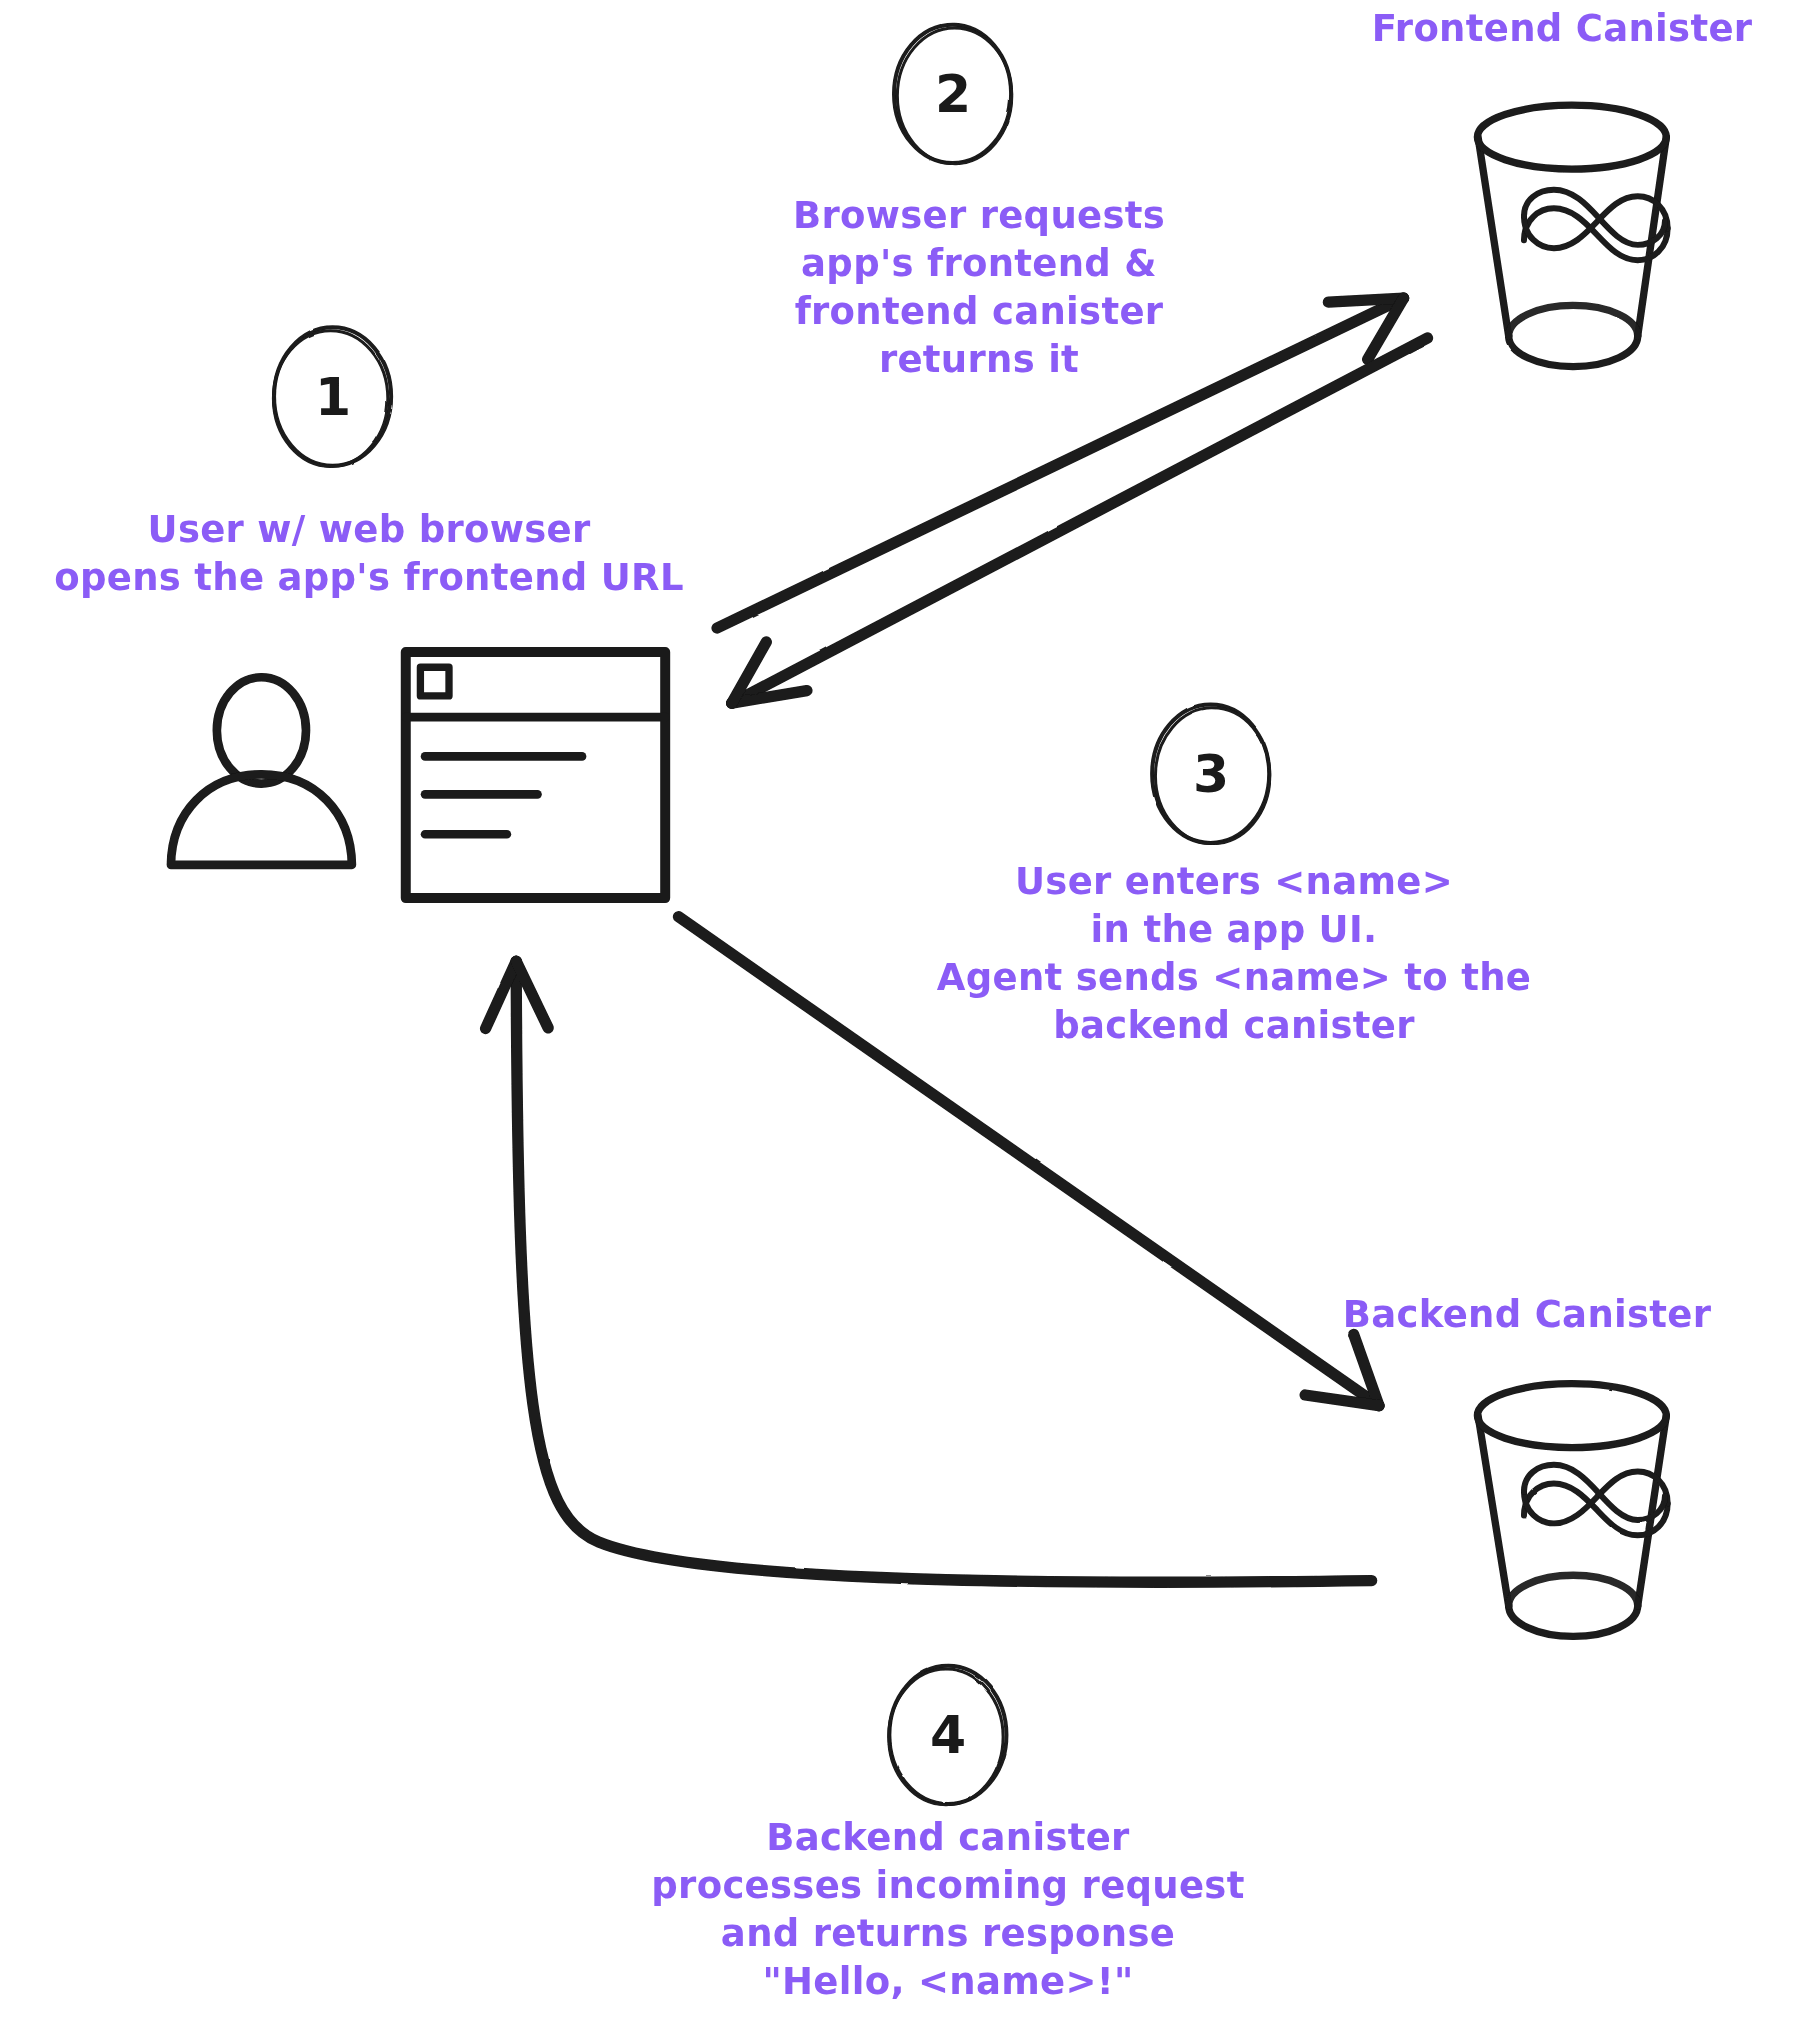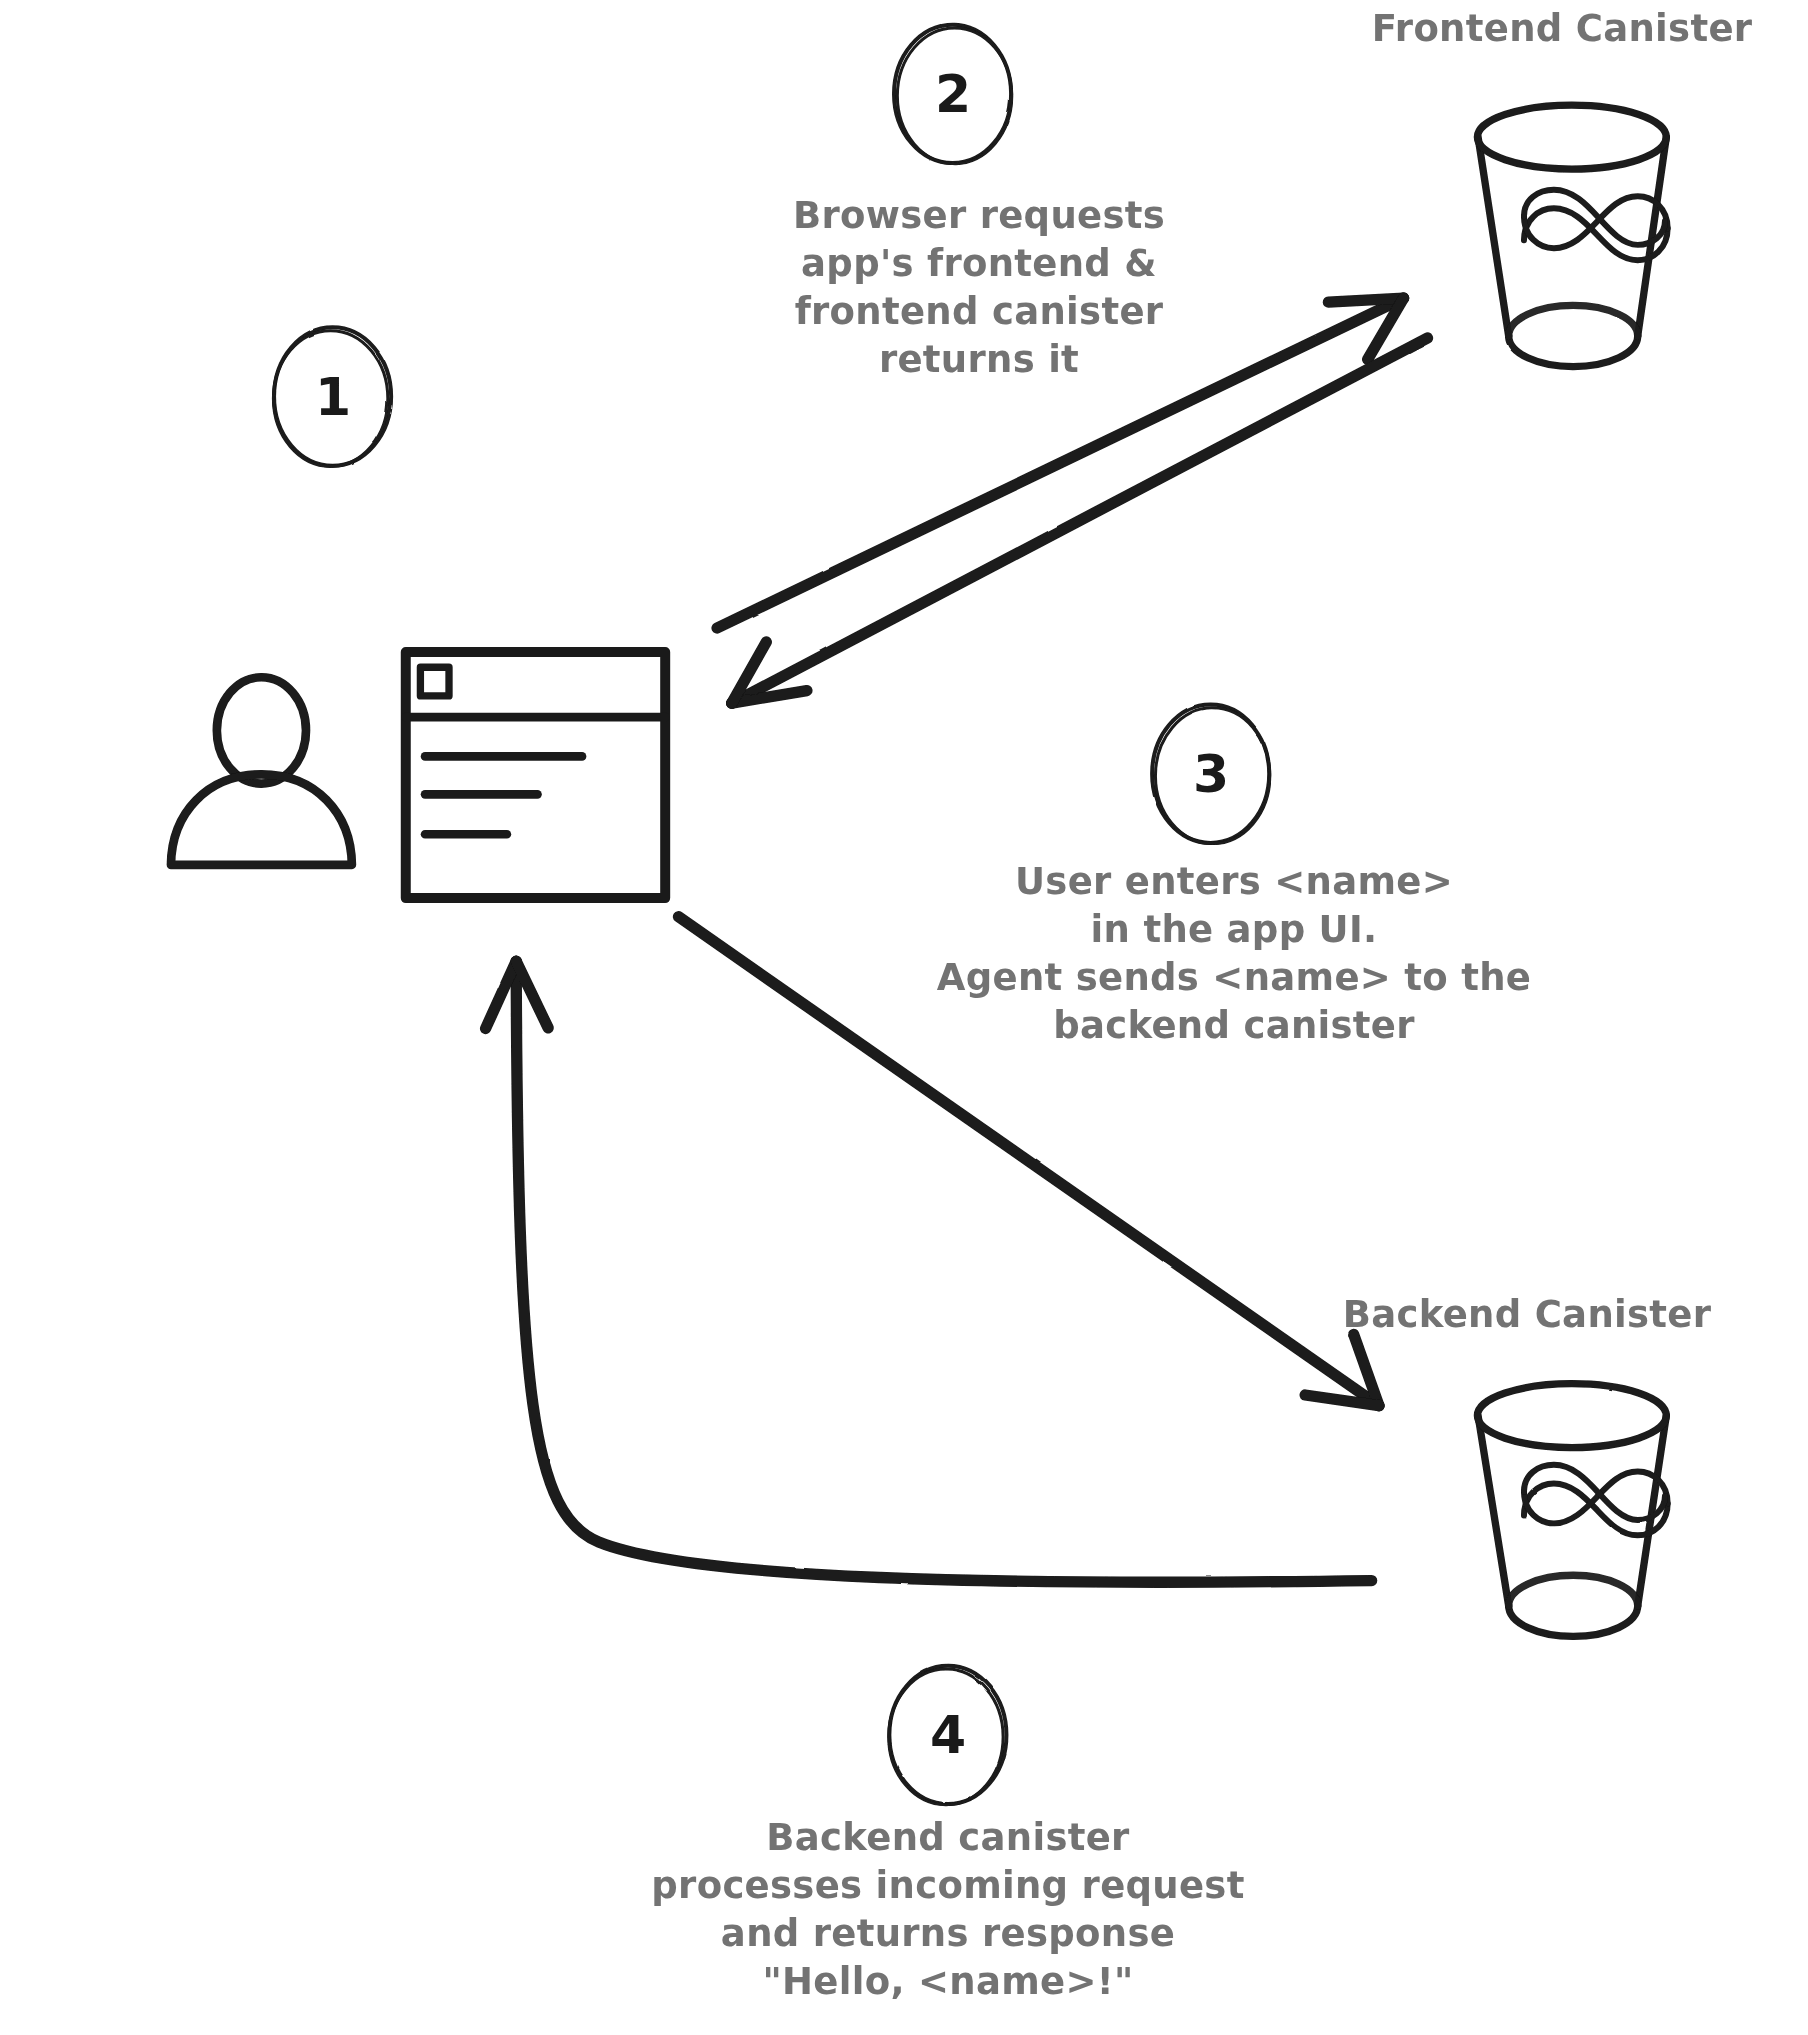--- a/index.html
+++ b/index.html
@@ -21,21 +21,21 @@
   #vector-layer {
     position: absolute;
     left: 0;
     top: 0;
     width: 1808px;
     height: 2035px;
   }
   .hand-text {
     position: absolute;
     font-family: "DejaVu Sans", sans-serif;
-    color: #737373;
+    color: #8b5cf6;
     font-weight: 600;
     letter-spacing: 0.3px;
     line-height: 1.30;
     text-align: center;
     white-space: pre;
     transform: translateX(-50%);
     pointer-events: none;
   }
   .step-text {
     font-size: 37px;
@@ -162,20 +162,22 @@
       </g>
 
     </g>
   </svg>
 
   <div class="step-num" style="left:333px; top:397px;">1</div>
   <div class="step-num" style="left:953px; top:94px;">2</div>
   <div class="step-num" style="left:1211px; top:774px;">3</div>
   <div class="step-num" style="left:948px; top:1735px;">4</div>
 
+  <div class="hand-text step-text" style="left:369px; top:506px;">User w/ web browser
+opens the app's frontend URL</div>
 
   <div class="hand-text step-text" style="left:979px; top:192px;">Browser requests
 app's frontend &amp;
 frontend canister
 returns it</div>
 
   <div class="hand-text step-text" style="left:1211px; top:858px;margin-left:23px;">User enters &lt;name&gt;
 in the app UI.
 Agent sends &lt;name&gt; to the
 backend canister</div>

